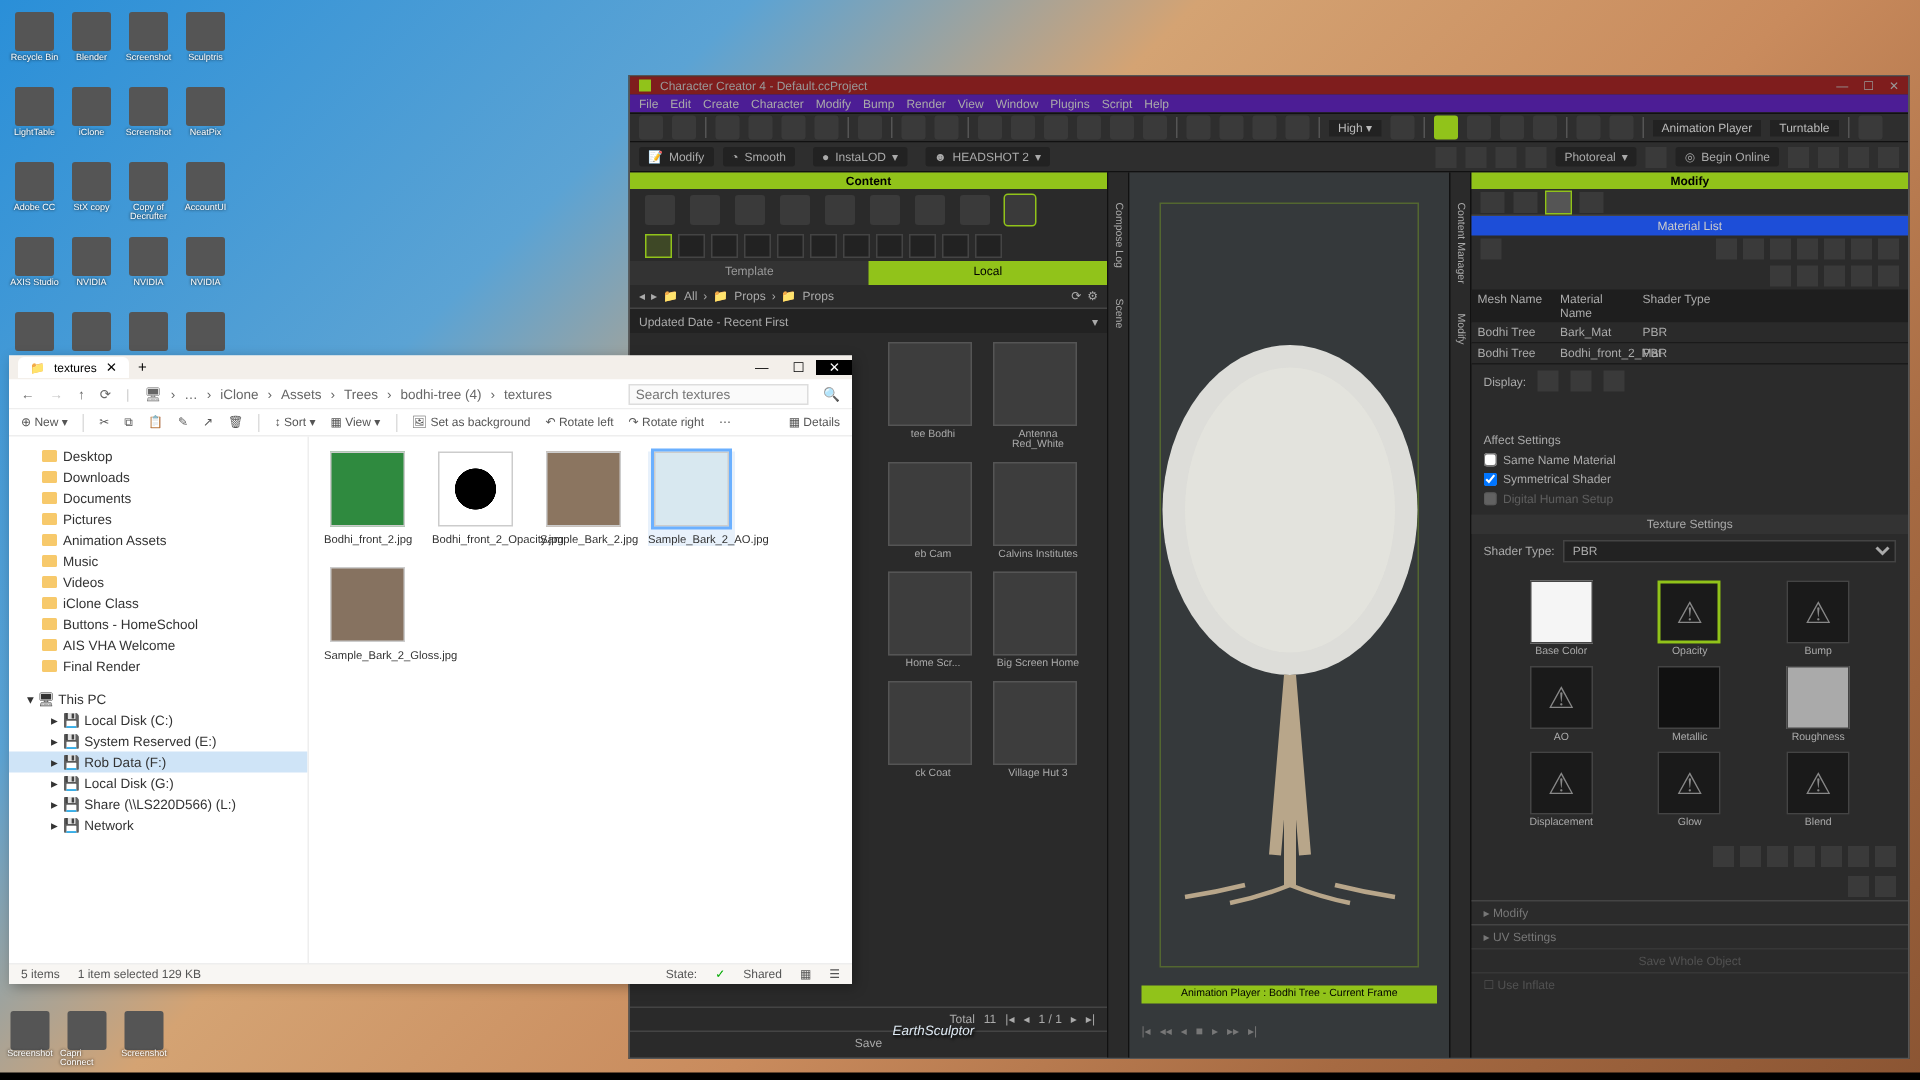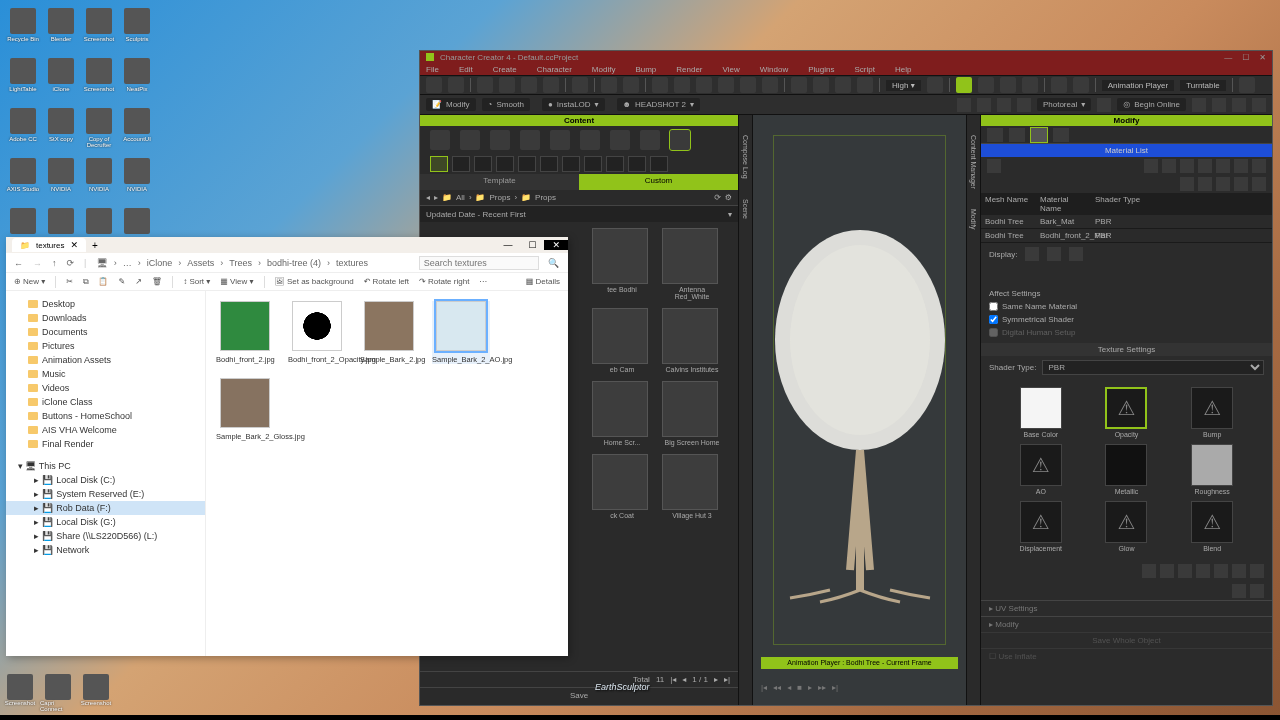--- a/index.html
+++ b/index.html
@@ -31,21 +31,21 @@
 .thumb { width: 58px; text-align: center; font-size: 7.5px; color: #333; }
 .thumb .timg { width: 50px; height: 50px; background: #888; margin: 0 auto 4px; border: 1px solid #ccc; }
 .thumb.sel .timg { outline: 2px solid #6bb0ff; background: #e8f1fb; }
 .thumb.sel { background: #e8f1fb; }
 .exp-status { height: 14px; background: #f8f6f3; border-top: 1px solid #eee; font-size: 8px; color: #555; display: flex; align-items: center; gap: 12px; padding: 0 8px; }
 
 
 .cc { position: absolute; top: 50px; left: 419px; width: 854px; height: 656px; background: #2a2a2a; border: 1px solid #555; display: flex; flex-direction: column; color: #aaa; font-size: 8px; }
 .cc-title { height: 12px; background: #7f1d1d; display: flex; align-items: center; padding: 0 6px; gap: 6px; font-size: 8px; color: #999; }
 .cc-title .wctrls { margin-left: auto; display: flex; gap: 10px; }
-.cc-menu { height: 12px; background: #7f1d1d; display: flex; gap: 20px; padding: 0 6px; align-items: center; }
+.cc-menu { height: 12px; background: #4c1d95; display: flex; gap: 8px; padding: 0 6px; align-items: center; }
 .cc-tb1 { height: 20px; background: #2e2e2e; border-top: 1px solid #111; border-bottom: 1px solid #111; display: flex; align-items: center; gap: 6px; padding: 0 6px; }
 .cc-tb1 .tbtn { width: 16px; height: 16px; background: #3a3a3a; border-radius: 2px; }
 .cc-tb1 .sep { width: 1px; height: 14px; background: #555; }
 .cc-tb1 .drop { background: #222; padding: 1px 6px; font-size: 8px; color: #bbb; }
 .cc-tb2 { height: 20px; background: #2e2e2e; border-bottom: 1px solid #111; display: flex; align-items: center; gap: 6px; padding: 0 6px; }
 .cc-tb2 .seg { background: #222; padding: 2px 6px; border-radius: 2px; display: flex; align-items: center; gap: 4px; }
 .cc-body { flex: 1; display: flex; min-height: 0; }
 
 .cc-content { width: 319px; display: flex; flex-direction: column; border-right: 1px solid #111; }
 .panel-hdr { background: #91c31a; color: #000; text-align: center; font-size: 8px; padding: 1px; font-weight: bold; }
@@ -315,21 +315,21 @@
         <span class="slot"></span>
         <span class="slot"></span>
         <span class="slot"></span>
         <span class="slot"></span>
         <span class="slot"></span>
         <span class="slot"></span>
         <span class="slot"></span>
       </div>
       <div class="content-tabs">
         <div class="tab">Template</div>
-        <div class="tab active">Custom</div>
+        <div class="tab active">Local</div>
       </div>
       <div class="content-bc">
         <span>◂</span>
           <span>▸</span>
         <span>📁</span>
           <span>All</span>
           <span>›</span>
         <span>📁</span>
           <span>Props</span>
           <span>›</span>
@@ -508,22 +508,22 @@
         <div class="tb"></div>
         <div class="tb"></div>
         <div class="tb"></div>
         <div class="tb"></div>
         <div class="tb"></div>
       </div>
       <div style="display:flex;gap:4px;padding:2px 8px;justify-content:flex-end;">
         <div class="tb" style="width:14px;height:14px;background:#3a3a3a;"></div>
         <div class="tb" style="width:14px;height:14px;background:#3a3a3a;"></div>
       </div>
+      <div class="mod-collapse">▸ <span>Modify</span></div>
       <div class="mod-collapse">▸ <span>UV Settings</span></div>
-      <div class="mod-collapse">▸ <span>Modify</span></div>
       <div class="mod-collapse" style="opacity:.5;text-align:center;"><span>Save Whole Object</span></div>
       <div class="mod-collapse" style="opacity:.5;">☐ <span>Use Inflate</span></div>
     </div>
   </div>
 </div>
 
 <div class="explorer">
   <div class="exp-tabbar">
     <div class="exp-tab">
       <span>📁</span>
@@ -602,20 +602,30 @@
         <div class="item" style="padding-left: 28px;"><span>▸</span> 💾 Network</div>
       </div>
     <div class="exp-main" id="expmain">
         <div class="thumb"><div class="timg" style="background:#2f8a3f;"></div><span>Bodhi_front_2.jpg</span></div>
         <div class="thumb"><div class="timg" style="background:#fff;background:radial-gradient(circle,#000 40%,#fff 41%);"></div><span>Bodhi_front_2_Opacity.jpg</span></div>
         <div class="thumb"><div class="timg" style="background:#8b7560;"></div><span>Sample_Bark_2.jpg</span></div>
         <div class="thumb sel"><div class="timg" style="background:#d8e8f0;"></div><span>Sample_Bark_2_AO.jpg</span></div>
         <div class="thumb"><div class="timg" style="background:#867260;"></div><span>Sample_Bark_2_Gloss.jpg</span></div>
       </div>
   </div>
+  <div class="exp-status">
+    <span>5 items</span>
+    <span>1 item selected  129 KB</span>
+    <span style="flex:1"></span>
+    <span>State:</span>
+    <span style="color:#0a0;">✓</span>
+    <span>Shared</span>
+    <span>▦</span>
+    <span>☰</span>
+  </div>
 </div>
 
 <div class="earth">EarthSculptor</div>
 
 <div class="taskbar">
   <div class="taskbar-icons" id="tbicons">
       <div class="tb-item">
         <div class="ic"></div>
         <span>Screenshot</span>
       </div>

